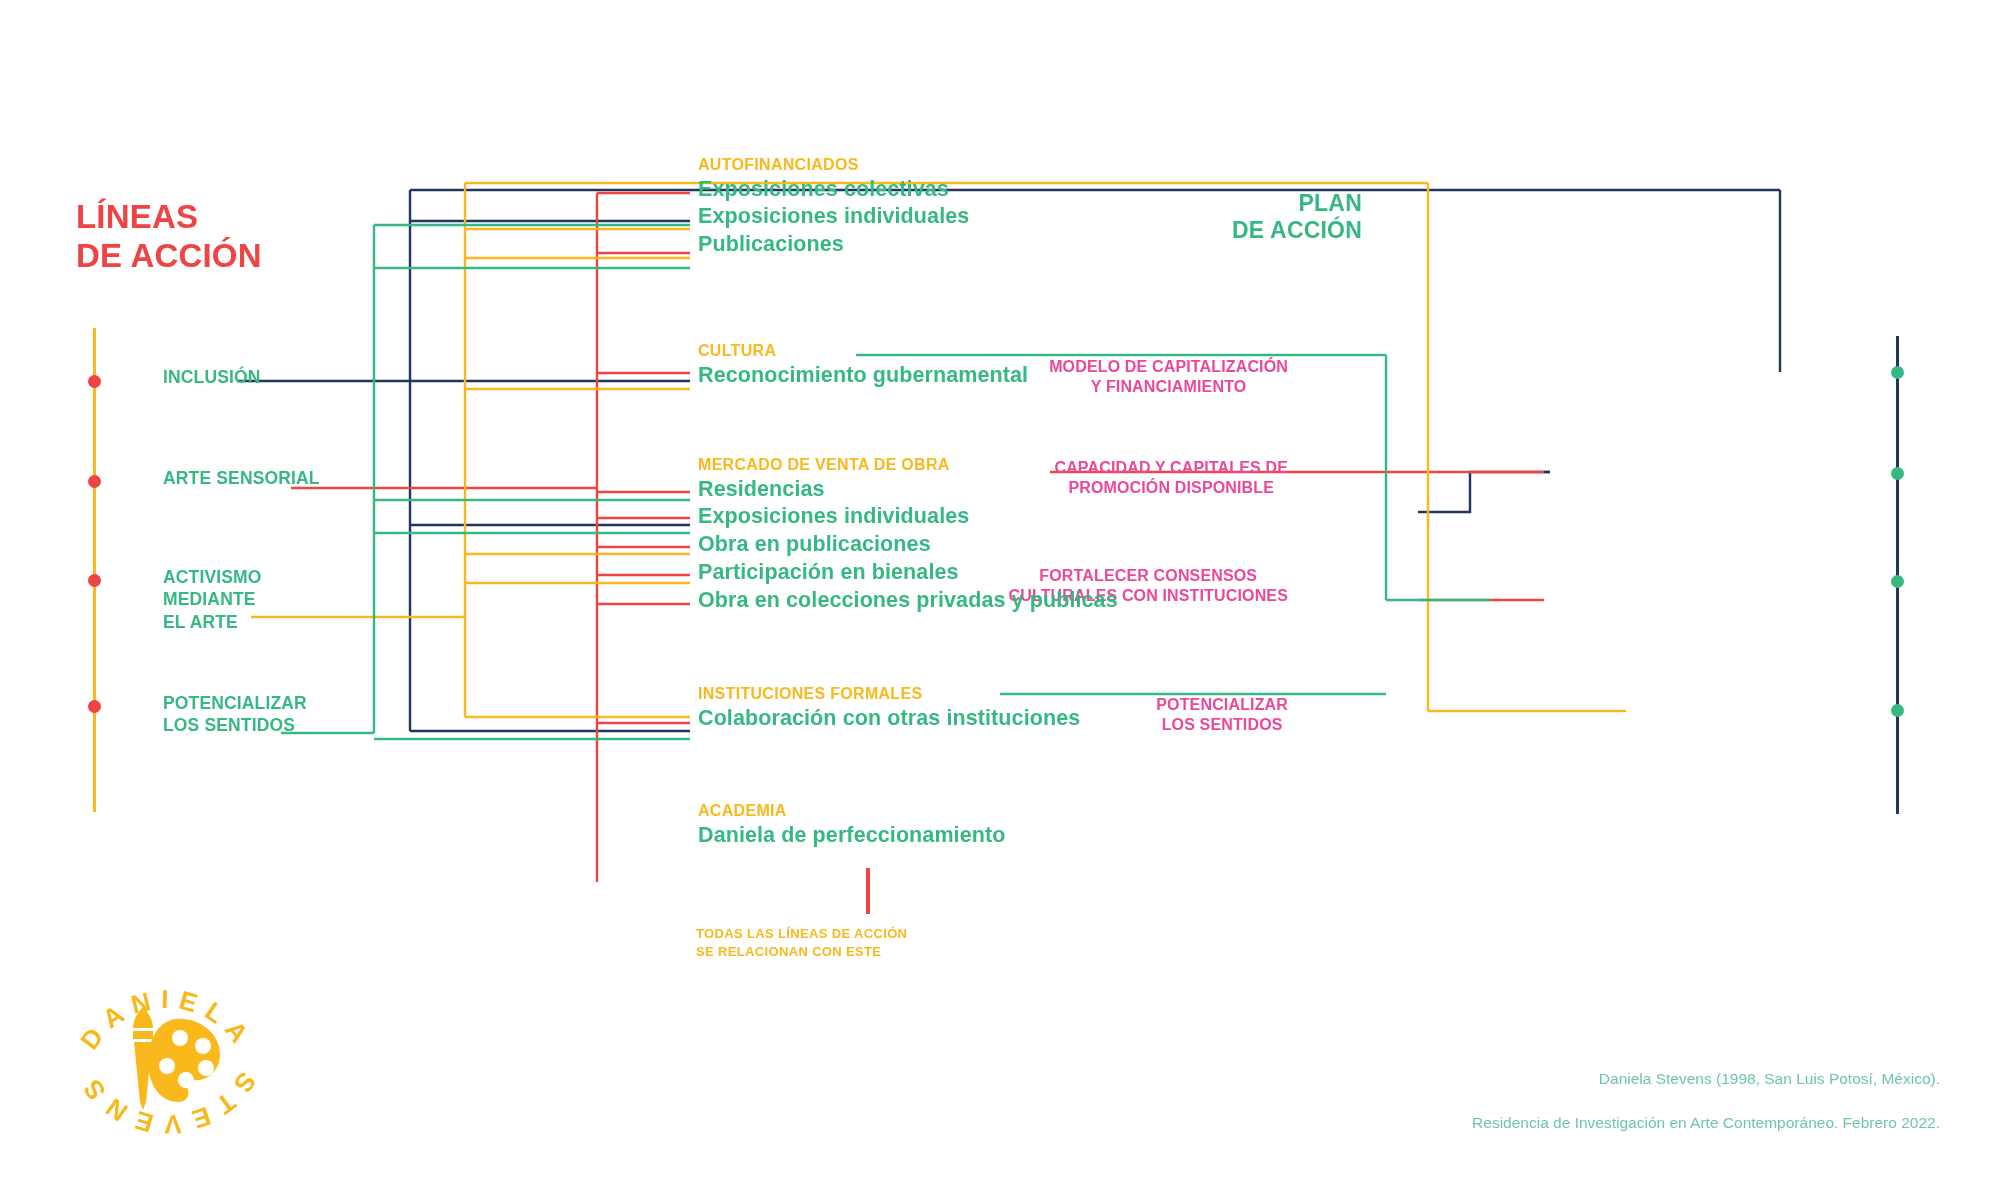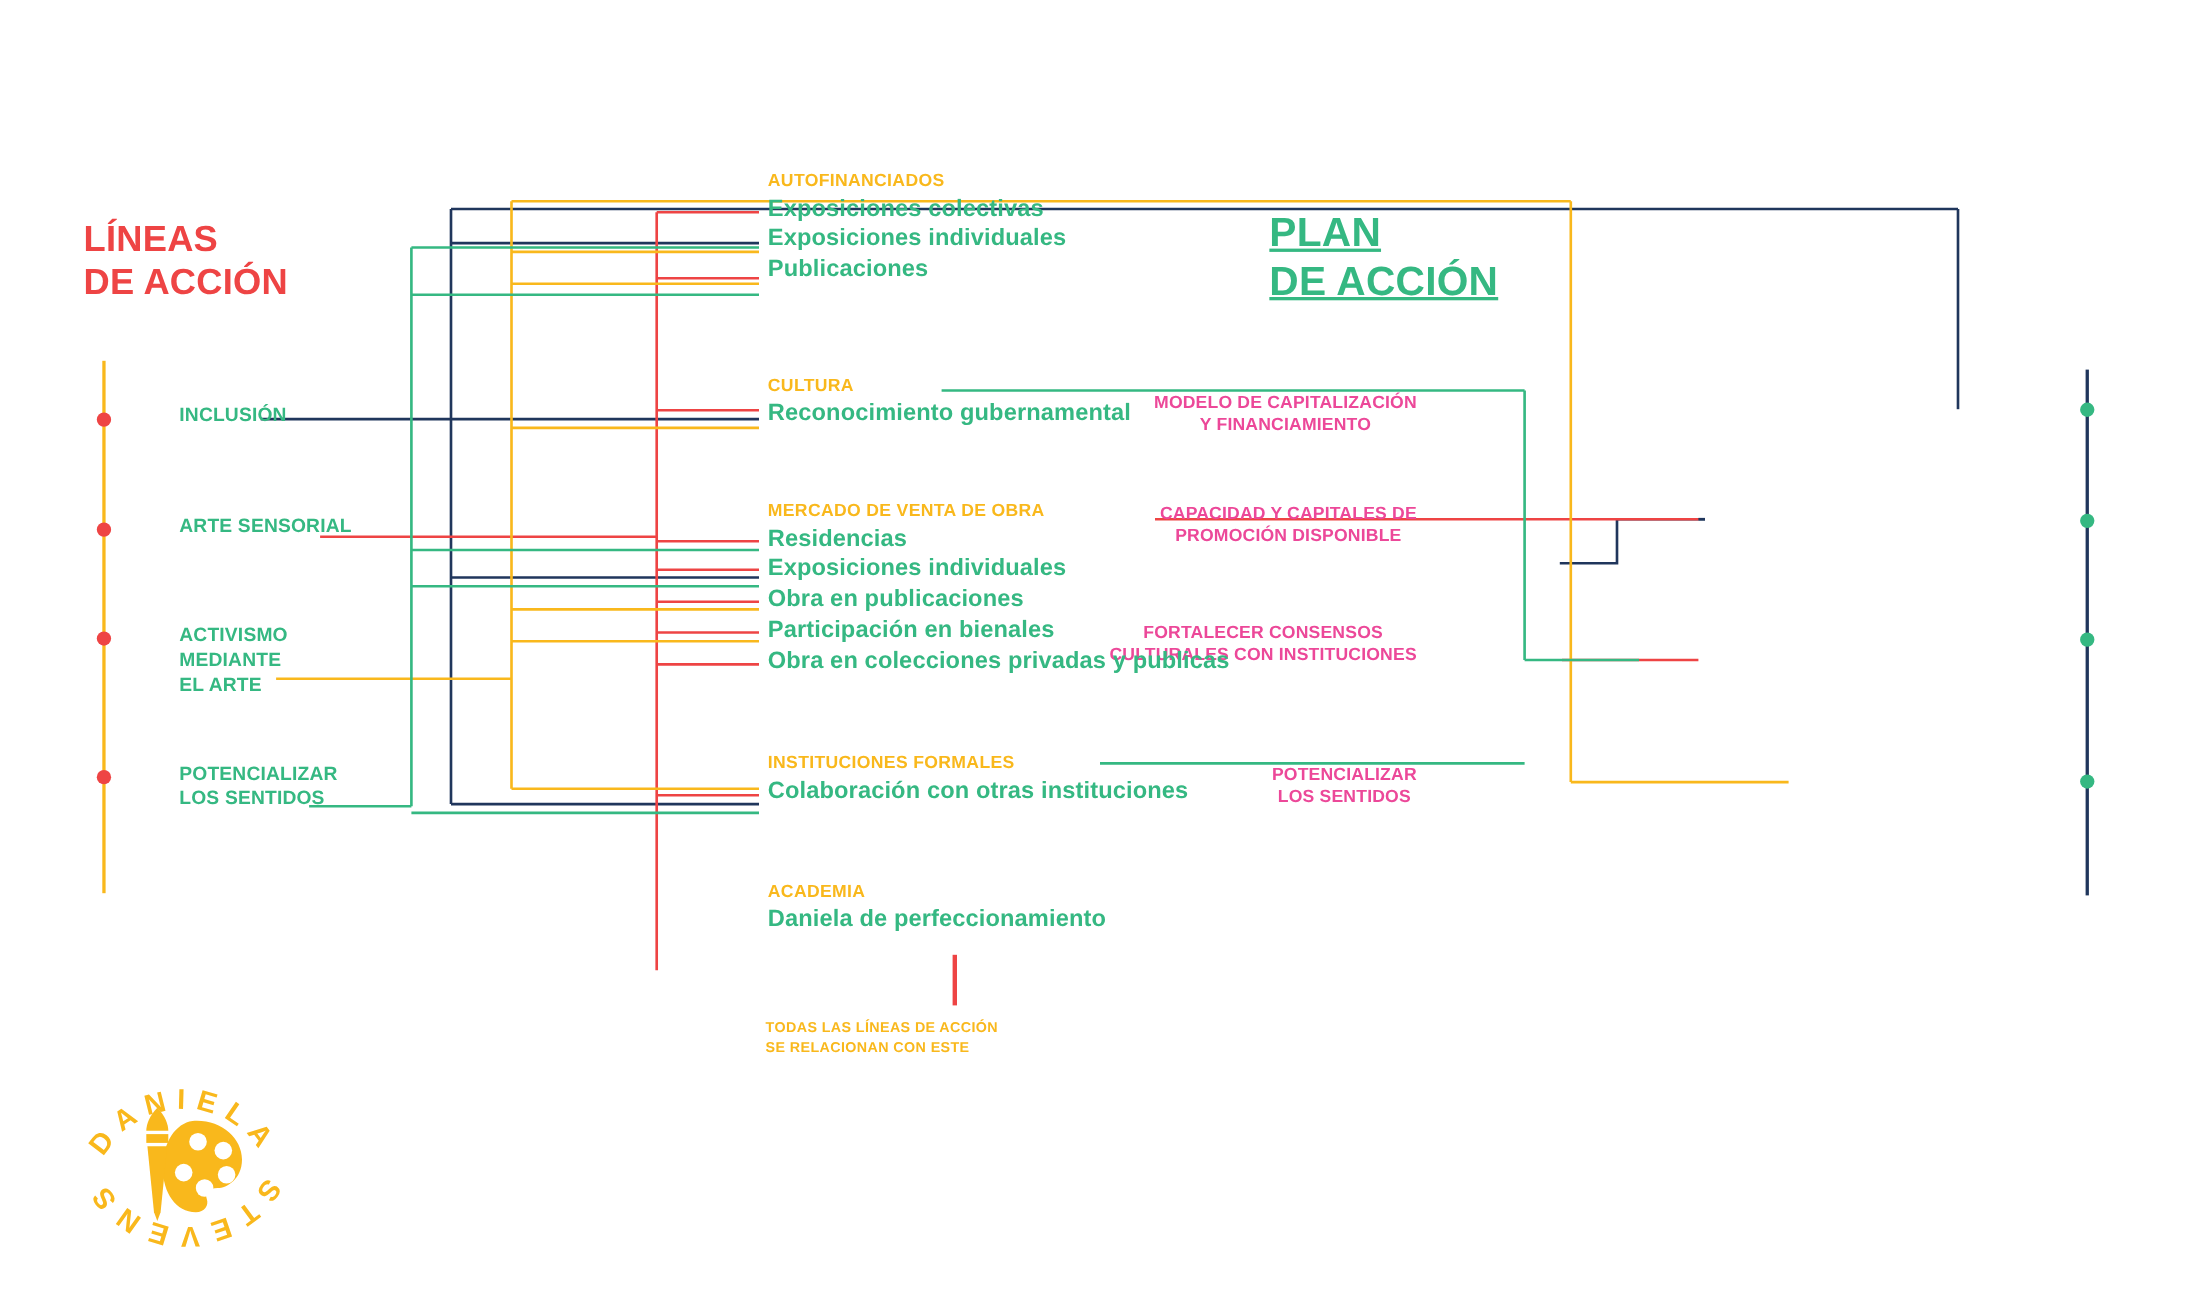--- a/index.html
+++ b/index.html
@@ -18,22 +18,22 @@
 
   
   #wires { position: absolute; left: 0; top: 0; width: 2000px; height: 1184px; }
   .heading-left {
     position: absolute; left: 76px; top: 198px;
     color: #ee4444; font-weight: 700; font-size: 33px;
     line-height: 1.18; letter-spacing: .2px;
   }
   .heading-right {
     position: absolute; right: 638px; top: 190px;
-    color: #35b882; font-weight: 700; font-size: 37px;
-    line-height: 1.18; letter-spacing: .2px; text-decoration: underline;
+    color: #35b882; font-weight: 700; font-size: 23px;
+    line-height: 1.18; text-align: right; letter-spacing: .2px;
   }
 
   .axis-left {
     position: absolute; left: 93px; top: 328px;
     width: 3px; height: 484px; background: #f9b81c;
   }
   .axis-right {
     position: absolute; left: 1896px; top: 336px;
     width: 3px; height: 478px; background: #20365c;
   }
@@ -257,14 +257,18 @@
       <circle cx="95" cy="104" r="8" fill="#ffffff"></circle>
     </g>
 
     <g>
       <path d="M71,45 C64,52 61,60 61,66 L81,66 C81,60 78,52 71,45 Z" fill="#f9b81c"></path>
       <rect x="61" y="69" width="20" height="8" fill="#f9b81c"></rect>
       <path d="M62,80 H80 L74,140 L71,148 L68,140 Z" fill="#f9b81c"></path>
     </g>
   </svg>
 
+  <div class="footer">
+    <div>Daniela Stevens (1998, San Luis Potosí, México).</div>
+    <div>Residencia de Investigación en Arte Contemporáneo. Febrero 2022.</div>
+  </div>
 
 </div>
 
 </body></html>

